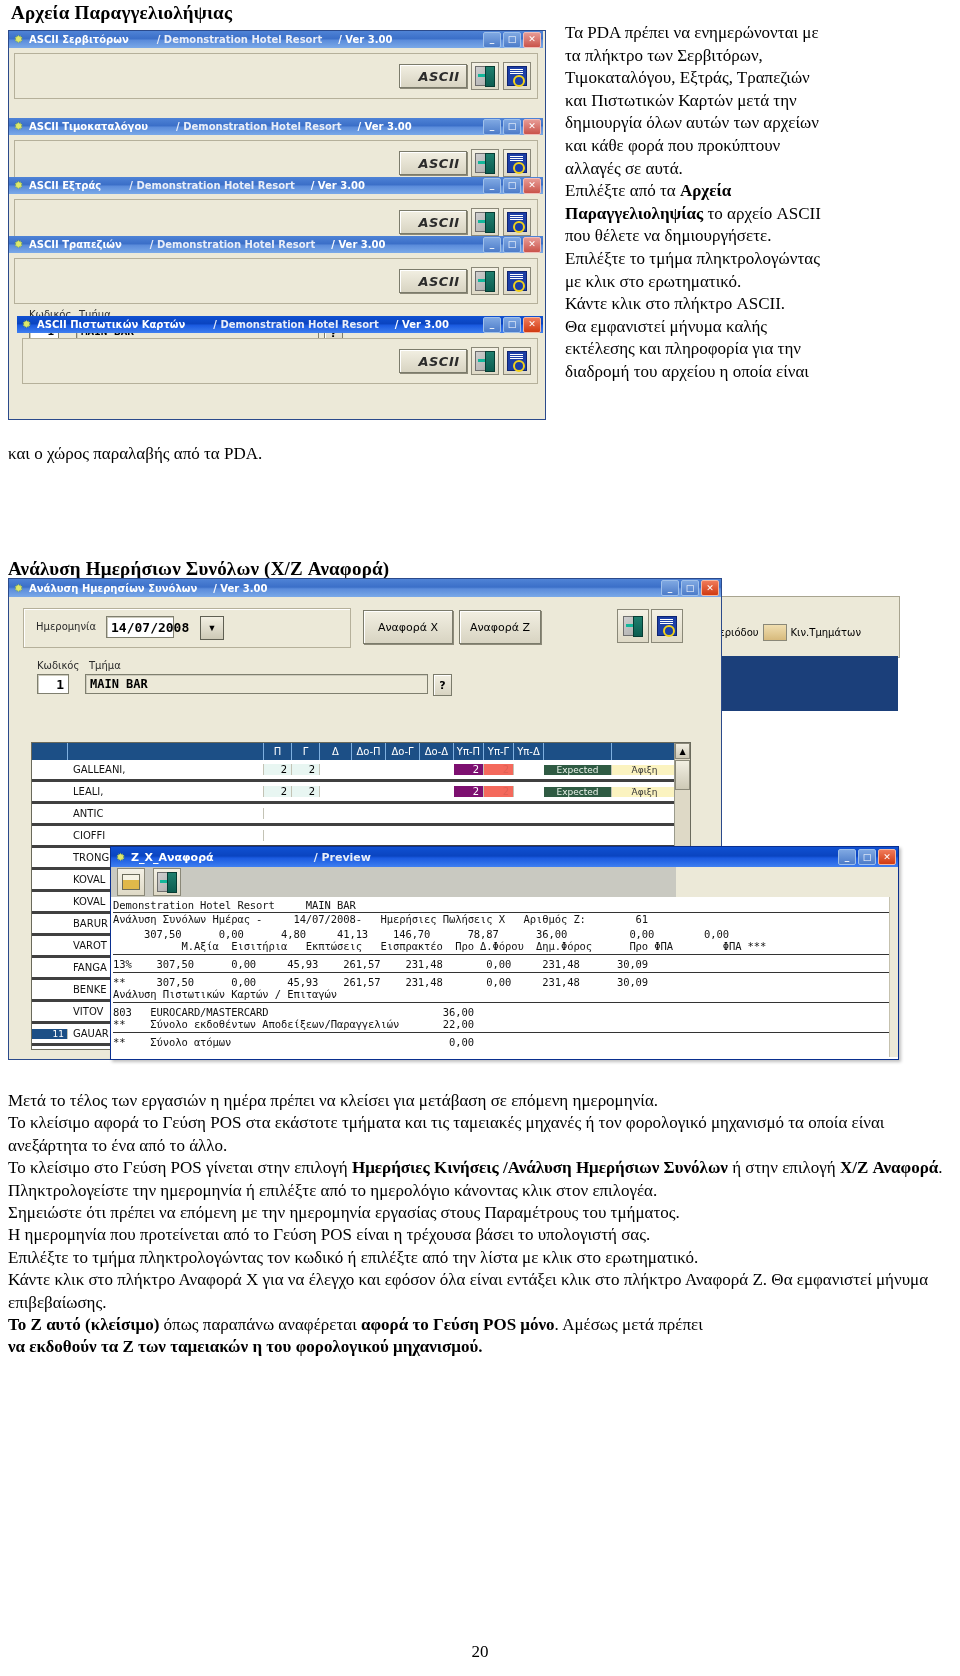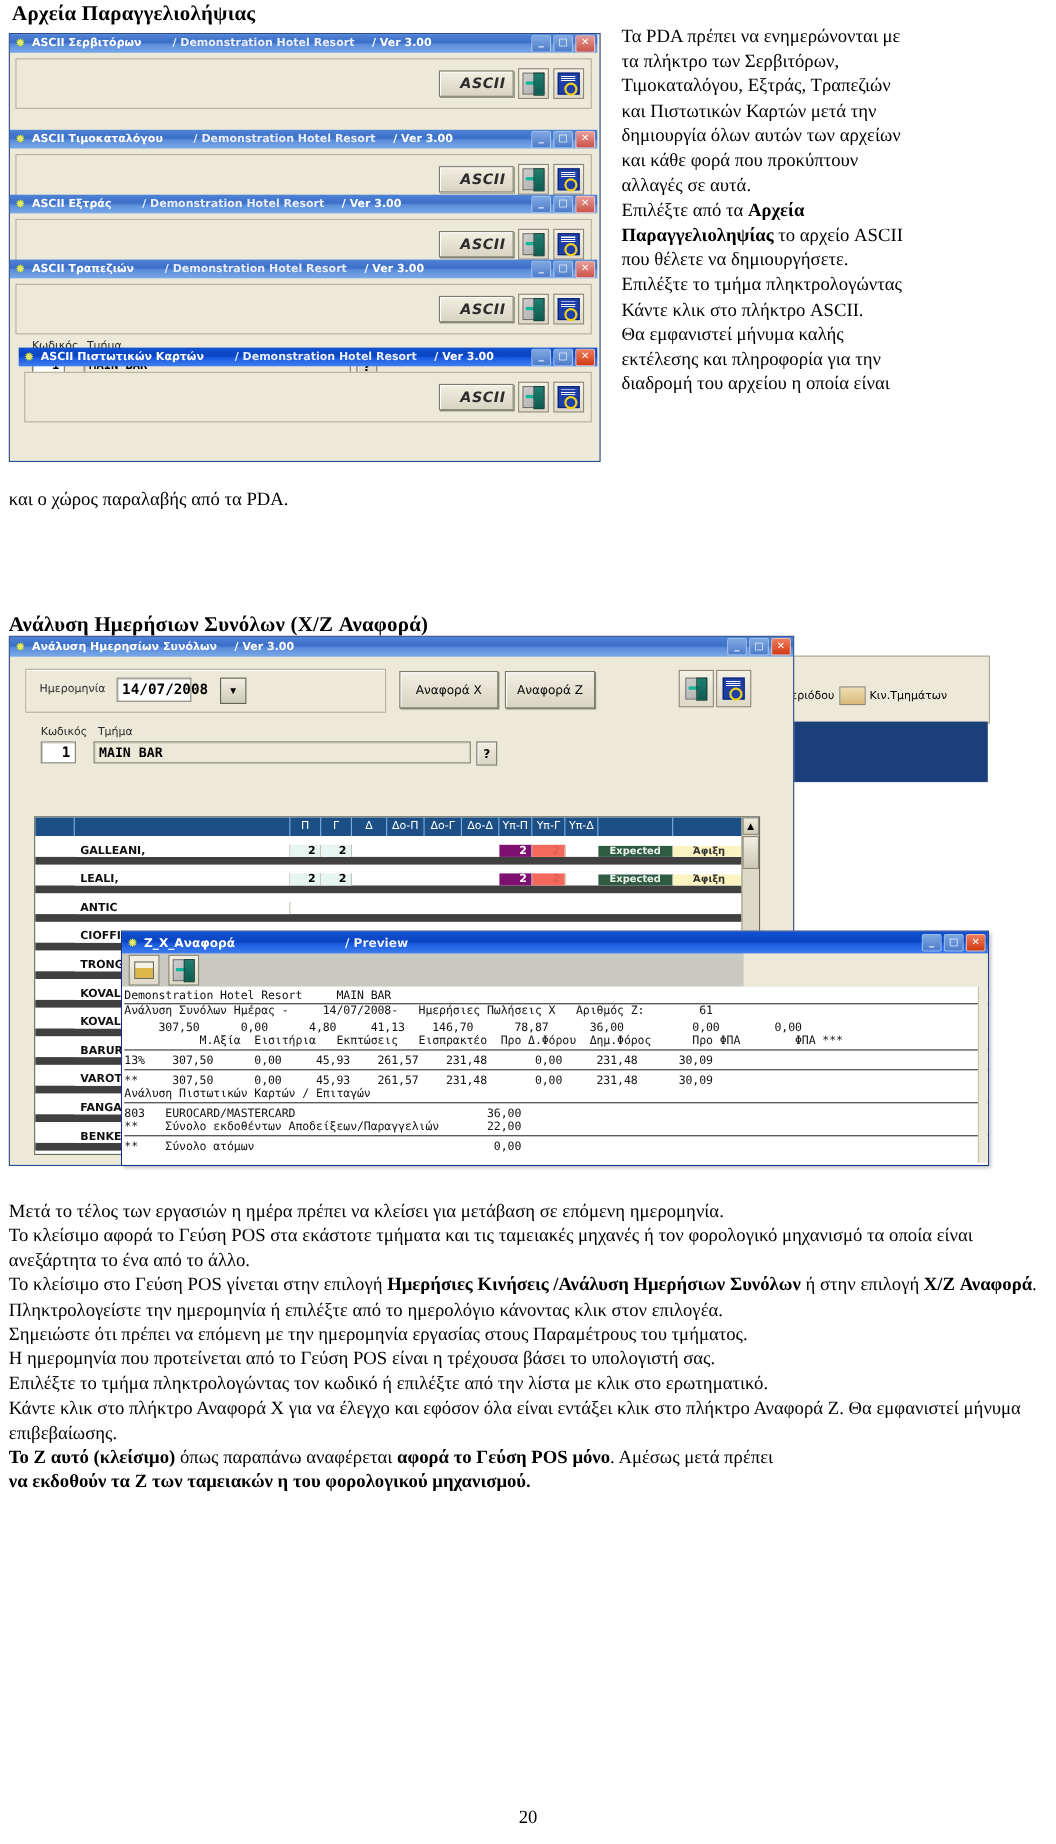--- a/index.html
+++ b/index.html
@@ -158,21 +158,21 @@
   }
   .grid-head{
     display:flex;background:#1c4f86;color:#fff;height:17px;align-items:stretch;
   }
   .grid-head div{
     border-right:1px solid #7fb0e0;
     display:flex;align-items:center;justify-content:center;
     box-sizing:border-box;
     font-size:10px;
   }
-  .grow{display:flex;height:19px;align-items:flex-end;border-bottom:7px solid #404040;font-weight:bold;}
+  .grow{display:flex;height:19px;align-items:center;border-bottom:3px solid #404040;}
   .grow > div{
     border-right:1px solid #c3c3b5;box-sizing:border-box;
     display:flex;align-items:center;
   }
   .c-sel{background:#1c4f86;}
   .c-name{background:#fff;padding-left:5px;color:#111;}
   .c-num{justify-content:flex-end;padding-right:4px;background:#e8f6f2;}
   .c-em{background:#ecfbe8;}
   .c-pur{background:#7d1070;color:#fff;justify-content:flex-end;padding-right:4px;}
   .c-red{background:#f4695c;color:#e06055;justify-content:flex-end;padding-right:4px;}
@@ -344,20 +344,21 @@
     <div>τα πλήκτρο των Σερβιτόρων,</div>
     <div>Τιμοκαταλόγου, Εξτράς, Τραπεζιών</div>
     <div>και Πιστωτικών Καρτών μετά την</div>
     <div>δημιουργία όλων αυτών των αρχείων</div>
     <div>και κάθε φορά που προκύπτουν</div>
     <div>αλλαγές σε αυτά.</div>
     <div><span>Επιλέξτε από τα </span><b>Αρχεία</b></div>
     <div><b>Παραγγελιοληψίας</b><span> το αρχείο ASCII</span></div>
     <div>που θέλετε να δημιουργήσετε.</div>
     <div>Επιλέξτε το τμήμα πληκτρολογώντας</div>
+    <div>με κλικ στο ερωτηματικό.</div>
     <div>Κάντε κλικ στο πλήκτρο ASCII.</div>
     <div>Θα εμφανιστεί μήνυμα καλής</div>
     <div>εκτέλεσης και πληροφορία για την</div>
     <div>διαδρομή του αρχείου η οποία είναι</div>
   </div>
 
   <div class="sec-title" style="position:absolute;left:8px;top:558px;">Ανάλυση Ημερήσιων Συνόλων (X/Z Αναφορά)</div>
 
   <div style="position:absolute;left:700px;top:596px;width:198px;height:60px;background:#ece9d8;border:1px solid #a8a490;">
     <div style="display:flex;align-items:center;height:22px;margin-top:24px;padding-left:2px;gap:4px;font-family:'DejaVu Sans',sans-serif;font-size:10px;">

